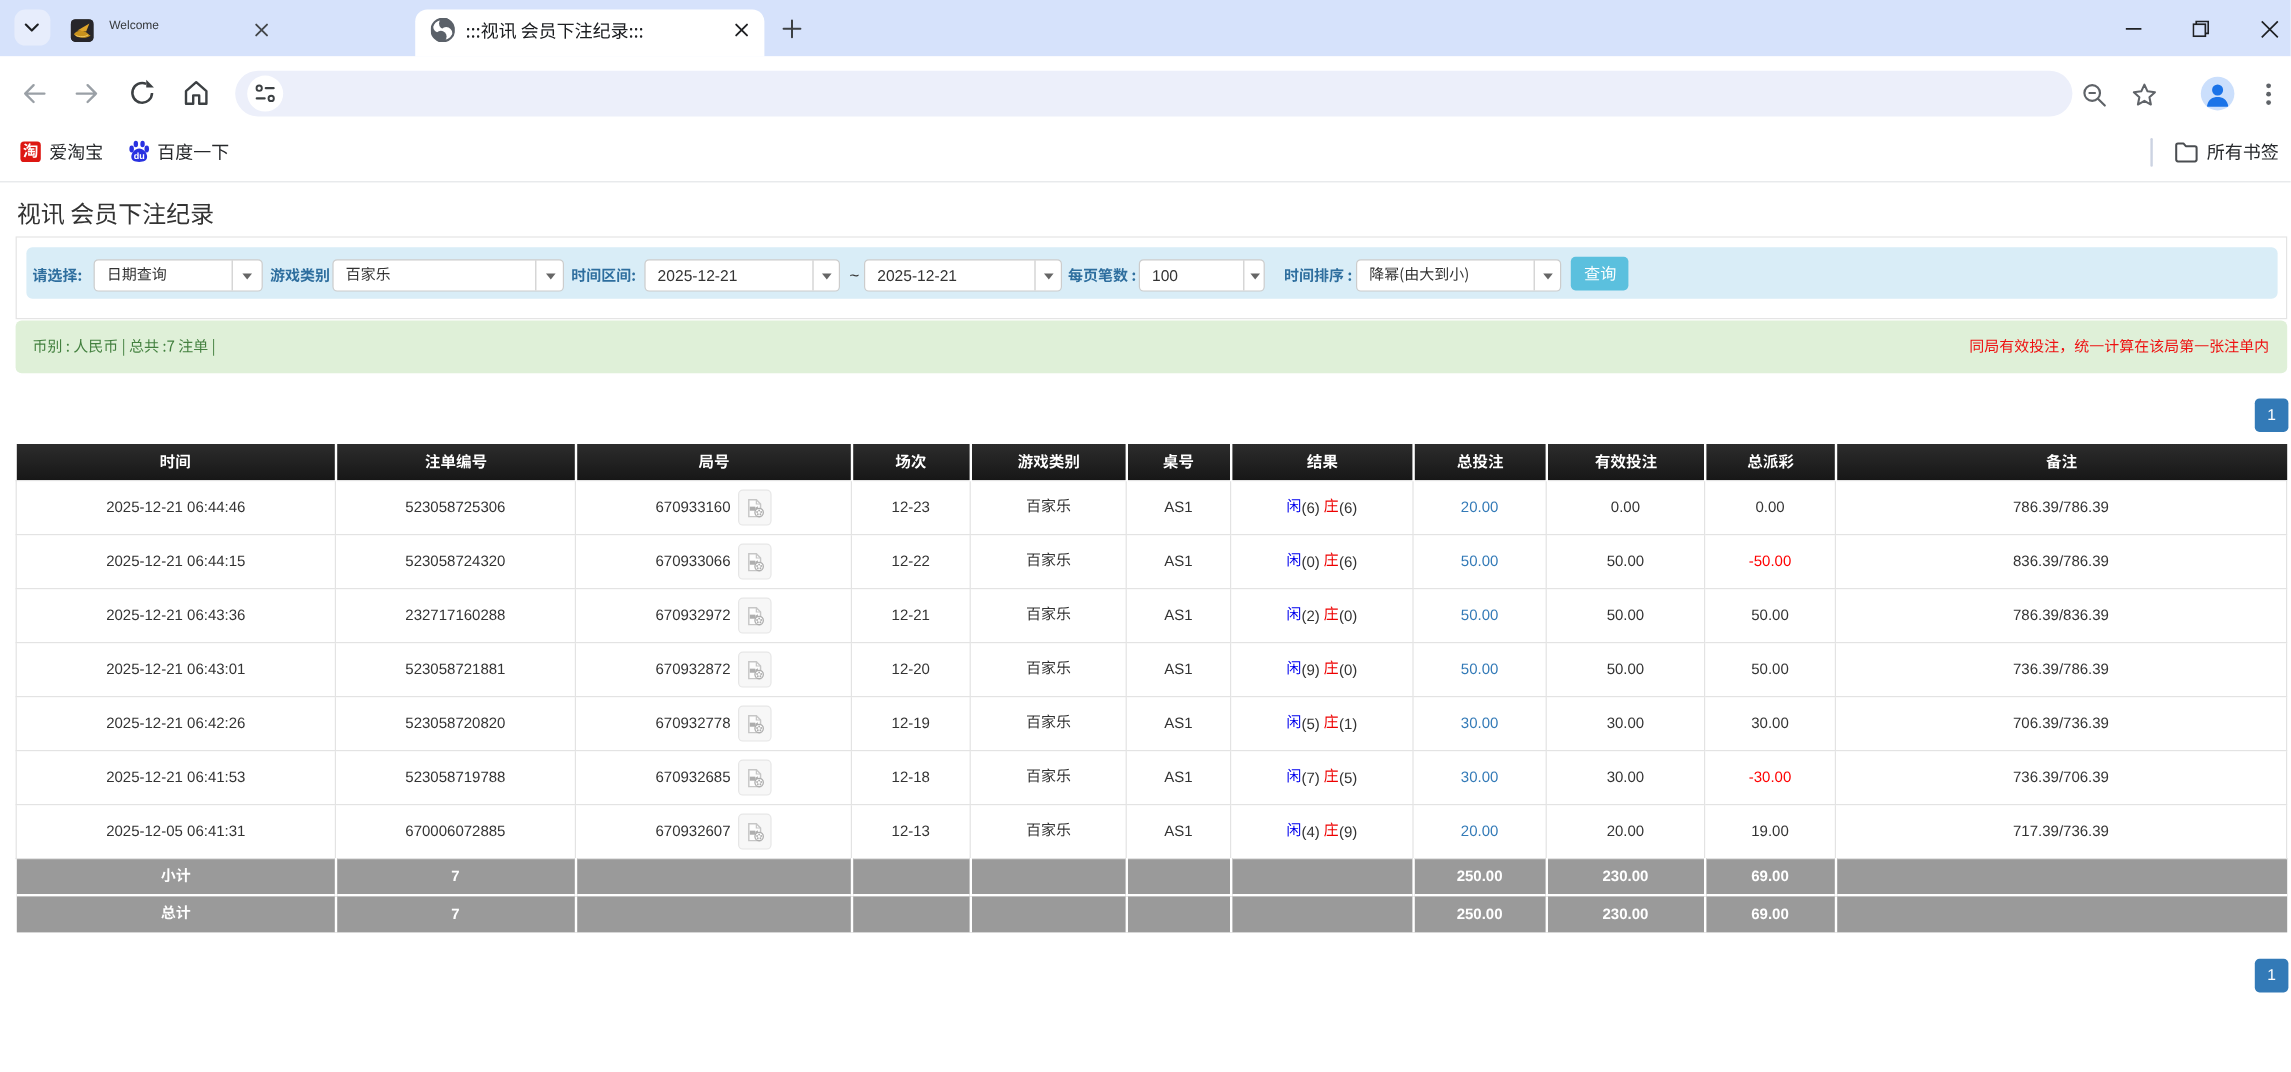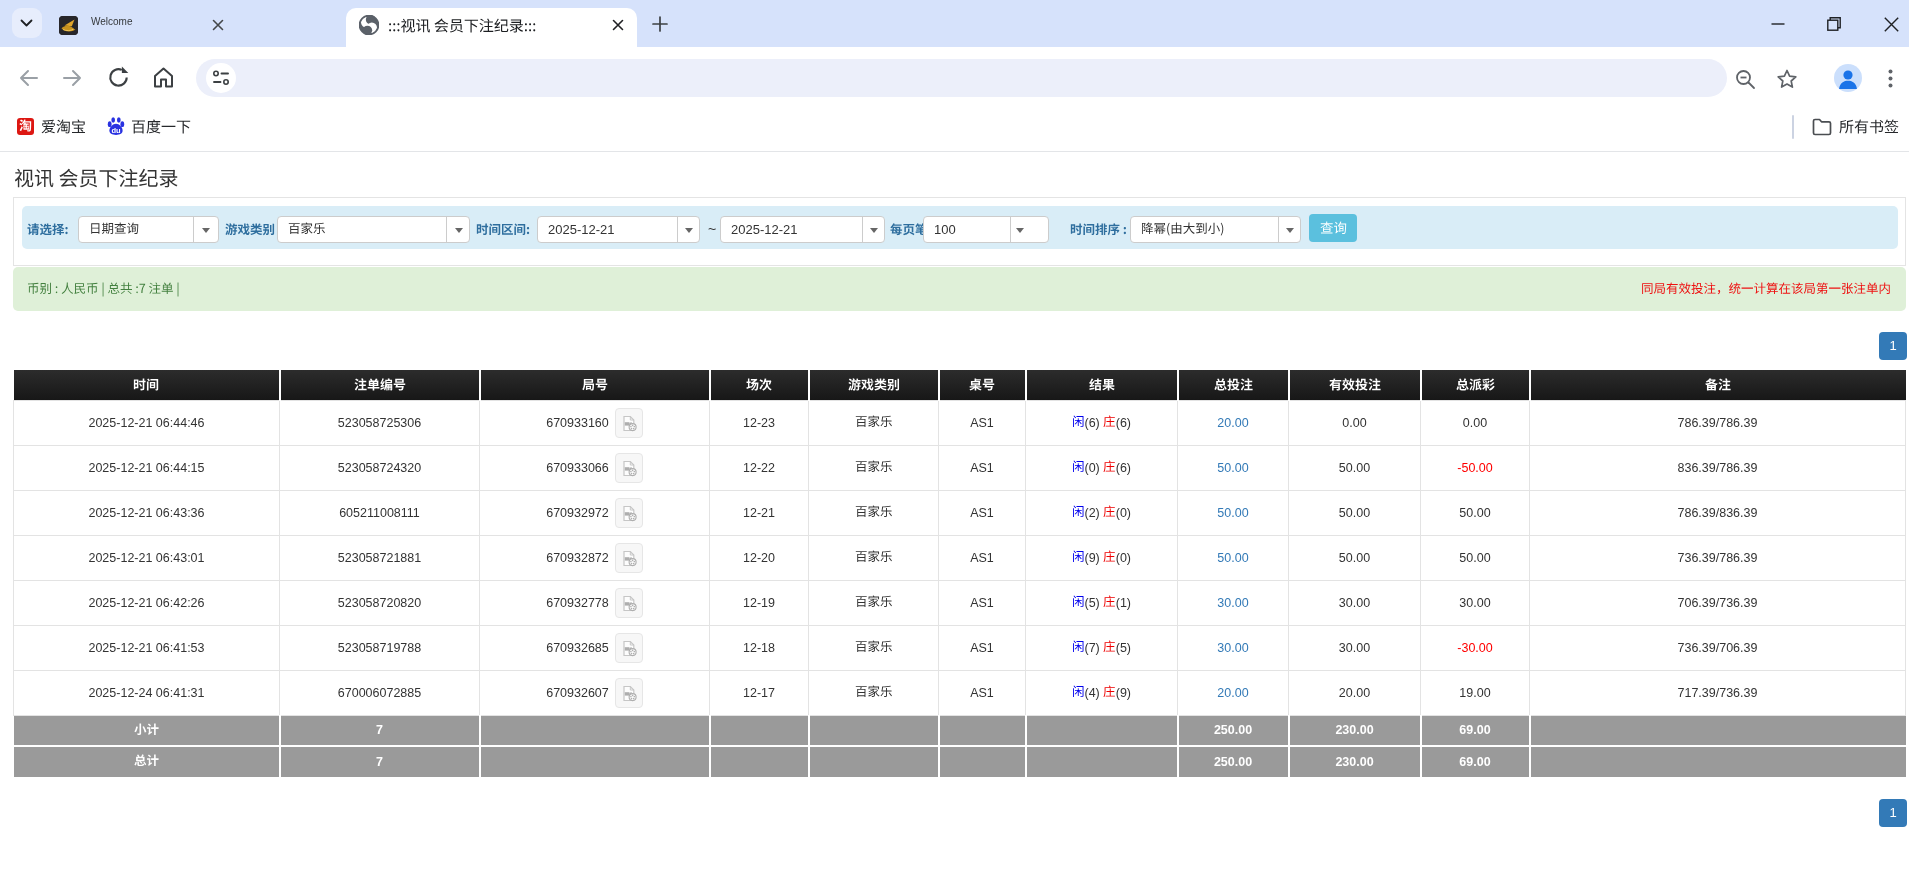--- a/index.html
+++ b/index.html
@@ -280,21 +280,21 @@
 <div class="abs combo" style="left:720px; width:165px;">
       <span class="cnum">2025-12-21</span>
       <span class="sep" style="left:141px;"></span>
       <span class="caret" style="left:149px;"></span>
     </div>
 <div class="abs" style="left:890px; top:223px;">
       <svg width="56.9" height="15.1" viewBox="0 0 56.9 15.1" style="">
         <path fill="#2e6e9e" transform="translate(0,11.00) scale(0.012500,-0.012500)" d="M708 470 705 360H585L619 394C593 418 549 447 505 470ZM35 364V257H174C162 178 149 103 137 44H200L679 43C675 30 671 20 667 15C657 1 648 -1 631 -1C610 -2 571 -1 526 3C541 -23 553 -63 554 -89C606 -92 656 -92 689 -87C723 -82 750 -72 772 -39C783 -24 792 1 799 43H923V148H811L818 257H967V364H823L828 522C828 537 829 575 829 575H235C253 599 270 625 287 652H929V759H349L379 821L259 856C208 732 120 604 28 527C58 511 111 477 136 457C160 482 185 510 210 542C204 485 197 425 189 364ZM390 430C429 412 472 385 506 360H308L321 470H431ZM693 148H576L609 182C583 207 538 236 494 261H701ZM377 223C417 203 462 175 497 148H278L294 261H416Z M1441 449V270C1441 173 1385 70 1040 6C1067 -18 1101 -65 1114 -91C1487 -13 1565 124 1565 268V449ZM1536 95C1650 45 1806 -36 1880 -91L1954 3C1874 57 1714 132 1604 176ZM1149 601V135H1272V491H1738V138H1867V601H1503C1517 628 1532 659 1546 691H1942V802H1067V691H1411C1403 661 1393 629 1384 601Z M2048 192 2059 88 2397 112V74C2397 -45 2435 -79 2573 -79C2603 -79 2739 -79 2770 -79C2882 -79 2916 -42 2931 84C2898 91 2849 109 2823 128C2816 41 2807 25 2760 25C2727 25 2612 25 2586 25C2529 25 2519 32 2519 75V120L2954 151L2943 252L2519 224V286L2877 311L2867 407L2519 384V436C2654 445 2785 459 2893 479L2841 579C2655 545 2366 525 2112 519C2123 493 2135 450 2137 420C2220 421 2308 424 2397 428V377L2096 357L2106 258L2397 278V215ZM2583 858C2561 792 2525 727 2482 675V767H2265C2274 787 2282 808 2290 828L2175 858C2143 765 2087 670 2023 610C2051 595 2101 563 2124 544C2154 577 2184 620 2212 667H2227C2252 625 2276 575 2286 542L2389 583C2381 606 2366 637 2348 667H2475C2460 650 2444 634 2428 620C2456 604 2506 571 2529 551C2561 582 2593 622 2621 667H2660C2681 632 2701 592 2709 564L2813 602C2807 620 2795 644 2781 667H2952V767H2675C2684 787 2693 807 2700 828Z M3424 838C3408 800 3380 745 3358 710L3434 676C3460 707 3492 753 3525 798ZM3374 238C3356 203 3332 172 3305 145L3223 185L3253 238ZM3080 147C3126 129 3175 105 3223 80C3166 45 3099 19 3026 3C3046 -18 3069 -60 3080 -87C3170 -62 3251 -26 3319 25C3348 7 3374 -11 3395 -27L3466 51C3446 65 3421 80 3395 96C3446 154 3485 226 3510 315L3445 339L3427 335H3301L3317 374L3211 393C3204 374 3196 355 3187 335H3060V238H3137C3118 204 3098 173 3080 147ZM3067 797C3091 758 3115 706 3122 672H3043V578H3191C3145 529 3081 485 3022 461C3044 439 3070 400 3084 373C3134 401 3187 442 3233 488V399H3344V507C3382 477 3421 444 3443 423L3506 506C3488 519 3433 552 3387 578H3534V672H3344V850H3233V672H3130L3213 708C3205 744 3179 795 3153 833ZM3612 847C3590 667 3545 496 3465 392C3489 375 3534 336 3551 316C3570 343 3588 373 3604 406C3623 330 3646 259 3675 196C3623 112 3550 49 3449 3C3469 -20 3501 -70 3511 -94C3605 -46 3678 14 3734 89C3779 20 3835 -38 3904 -81C3921 -51 3956 -8 3982 13C3906 55 3846 118 3799 196C3847 295 3877 413 3896 554H3959V665H3691C3703 719 3714 774 3722 831ZM3784 554C3774 469 3759 393 3736 327C3709 397 3689 473 3675 554Z M4390 366C4442 366 4481 407 4481 461C4481 516 4442 557 4390 557C4337 557 4298 516 4298 461C4298 407 4337 366 4390 366ZM4390 -14C4442 -14 4481 28 4481 82C4481 137 4442 178 4390 178C4337 178 4298 137 4298 82C4298 28 4337 -14 4390 -14Z"></path>
       </svg>
     </div>
-<div class="abs combo" style="left:923px; width:126px;">
+<div class="abs combo" style="left:949px; width:105px;">
       <span class="cnum">100</span>
       <span class="sep" style="left:86px;"></span>
       <span class="caret" style="left:92px;"></span>
     </div>
 <div class="abs" style="left:1070px; top:223px;">
       <svg width="56.9" height="15.1" viewBox="0 0 56.9 15.1" style="">
         <path fill="#2e6e9e" transform="translate(0,11.00) scale(0.012500,-0.012500)" d="M459 428C507 355 572 256 601 198L708 260C675 317 607 411 558 480ZM299 385V203H178V385ZM299 490H178V664H299ZM66 771V16H178V96H411V771ZM747 843V665H448V546H747V71C747 51 739 44 717 44C695 44 621 44 551 47C569 13 588 -41 593 -74C693 -75 764 -72 808 -53C853 -34 869 -2 869 70V546H971V665H869V843Z M1071 609V-88H1195V609ZM1085 785C1131 737 1182 671 1203 627L1304 692C1281 737 1226 799 1180 843ZM1404 282H1597V186H1404ZM1404 473H1597V378H1404ZM1297 569V90H1709V569ZM1339 800V688H1814V40C1814 28 1810 23 1797 23C1786 23 1748 22 1717 24C1731 -5 1746 -52 1751 -83C1814 -83 1861 -81 1895 -63C1928 -44 1938 -16 1938 40V800Z M2155 850V659H2042V548H2155V369C2108 358 2065 349 2029 342L2047 224L2155 252V43C2155 30 2151 26 2138 26C2126 26 2089 26 2054 27C2068 -3 2083 -50 2086 -80C2152 -80 2197 -77 2229 -59C2260 -41 2270 -12 2270 43V282L2374 310L2360 420L2270 397V548H2361V659H2270V850ZM2370 266V158H2521V-88H2636V837H2521V691H2392V586H2521V478H2395V374H2521V266ZM2705 838V-90H2820V156H2970V263H2820V374H2949V478H2820V586H2957V691H2820V838Z M3370 406C3417 385 3473 358 3524 332H3252V231H3525V35C3525 22 3520 18 3500 18C3482 17 3409 18 3350 20C3366 -11 3384 -57 3389 -90C3476 -90 3540 -91 3586 -74C3633 -58 3646 -28 3646 32V231H3789C3769 196 3747 162 3728 136L3824 92C3867 147 3917 230 3957 304L3871 339L3852 332H3713L3721 340L3672 367C3750 415 3824 477 3881 535L3805 594L3778 588H3299V493H3678C3646 465 3610 437 3574 416C3528 437 3481 457 3442 473ZM3459 826 3490 747H3109V474C3109 326 3103 116 3019 -27C3047 -40 3099 -74 3120 -94C3211 63 3226 310 3226 473V636H3957V747H3628C3615 780 3595 824 3578 858Z M4390 366C4442 366 4481 407 4481 461C4481 516 4442 557 4390 557C4337 557 4298 516 4298 461C4298 407 4337 366 4390 366ZM4390 -14C4442 -14 4481 28 4481 82C4481 137 4442 178 4390 178C4337 178 4298 137 4298 82C4298 28 4337 -14 4390 -14Z"></path>
       </svg>
     </div>
 <div class="abs combo" style="left:1130px; width:171px;">
@@ -452,21 +452,21 @@
               </svg></span><span>(0) </span><span class="cj"><svg width="12.5" height="15.1" viewBox="0 0 12.5 15.1" style="">
                 <path fill="#ee0000" transform="translate(0,11.00) scale(0.012500,-0.012500)" d="M541 602V394H277V322H541V23H210V-49H954V23H617V322H903V394H617V602ZM470 826C492 789 515 739 527 705H129V443C129 298 121 92 39 -54C59 -60 92 -78 107 -89C191 64 203 288 203 443V635H948V705H548L605 723C594 756 566 808 543 847Z"></path>
               </svg></span><span>(6)</span></td>
           <td class="blue">50.00</td>
           <td>50.00</td>
           <td class="red">-50.00</td>
           <td>836.39/786.39</td>
         </tr>
 <tr>
           <td>2025-12-21 06:43:36</td>
-          <td>605211008111</td>
+          <td>232717160288</td>
           <td><span class="gnum">670932972</span><span class="vicon"><svg width="17" height="17" viewBox="0 0 17 17">
                 <path d="M3 1.5 L9.3 1.5 L12.8 5 L12.8 15.5 L3 15.5 Z" fill="#fdfdfd" stroke="#c6c6c6" stroke-width="1.2"></path>
                 <path d="M9.3 1.5 L9.3 5 L12.8 5" fill="none" stroke="#c6c6c6" stroke-width="1"></path>
                 <rect x="3.8" y="7.2" width="4.6" height="3.4" fill="#aeaeae"></rect>
                 <path d="M8.4 8.1 L10.6 6.9 L10.6 10.9 L8.4 9.7 Z" fill="#aeaeae"></path>
                 <circle cx="11.6" cy="12.1" r="3.5" fill="#fcfcfc" stroke="#aeaeae" stroke-width="1.1"></circle>
                 <circle cx="11.6" cy="10.4" r="0.8" fill="#aeaeae"></circle>
                 <circle cx="13.3" cy="11.6" r="0.8" fill="#aeaeae"></circle>
                 <circle cx="12.7" cy="13.6" r="0.8" fill="#aeaeae"></circle>
                 <circle cx="10.5" cy="13.6" r="0.8" fill="#aeaeae"></circle>
@@ -571,35 +571,35 @@
                 <path fill="#0000ee" transform="translate(0,11.00) scale(0.012500,-0.012500)" d="M81 611V-79H153V611ZM120 796C174 740 238 661 265 610L326 652C296 702 232 778 176 831ZM357 797V727H846V29C846 11 840 5 821 4C801 4 734 3 665 5C676 -15 688 -49 692 -70C782 -70 841 -69 874 -56C908 -44 919 -20 919 29V797ZM466 622V486H235V422H435C382 316 298 218 211 167C226 154 248 129 259 113C337 166 412 255 466 356V6H534V357C606 282 678 197 718 139L773 184C728 248 642 343 561 422H780V486H534V622Z"></path>
               </svg></span><span>(7) </span><span class="cj"><svg width="12.5" height="15.1" viewBox="0 0 12.5 15.1" style="">
                 <path fill="#ee0000" transform="translate(0,11.00) scale(0.012500,-0.012500)" d="M541 602V394H277V322H541V23H210V-49H954V23H617V322H903V394H617V602ZM470 826C492 789 515 739 527 705H129V443C129 298 121 92 39 -54C59 -60 92 -78 107 -89C191 64 203 288 203 443V635H948V705H548L605 723C594 756 566 808 543 847Z"></path>
               </svg></span><span>(5)</span></td>
           <td class="blue">30.00</td>
           <td>30.00</td>
           <td class="red">-30.00</td>
           <td>736.39/706.39</td>
         </tr>
 <tr>
-          <td>2025-12-24 06:41:31</td>
+          <td>2025-12-05 06:41:31</td>
           <td>670006072885</td>
           <td><span class="gnum">670932607</span><span class="vicon"><svg width="17" height="17" viewBox="0 0 17 17">
                 <path d="M3 1.5 L9.3 1.5 L12.8 5 L12.8 15.5 L3 15.5 Z" fill="#fdfdfd" stroke="#c6c6c6" stroke-width="1.2"></path>
                 <path d="M9.3 1.5 L9.3 5 L12.8 5" fill="none" stroke="#c6c6c6" stroke-width="1"></path>
                 <rect x="3.8" y="7.2" width="4.6" height="3.4" fill="#aeaeae"></rect>
                 <path d="M8.4 8.1 L10.6 6.9 L10.6 10.9 L8.4 9.7 Z" fill="#aeaeae"></path>
                 <circle cx="11.6" cy="12.1" r="3.5" fill="#fcfcfc" stroke="#aeaeae" stroke-width="1.1"></circle>
                 <circle cx="11.6" cy="10.4" r="0.8" fill="#aeaeae"></circle>
                 <circle cx="13.3" cy="11.6" r="0.8" fill="#aeaeae"></circle>
                 <circle cx="12.7" cy="13.6" r="0.8" fill="#aeaeae"></circle>
                 <circle cx="10.5" cy="13.6" r="0.8" fill="#aeaeae"></circle>
                 <circle cx="9.9" cy="11.6" r="0.8" fill="#aeaeae"></circle>
               </svg></span></td>
-          <td>12-17</td>
+          <td>12-13</td>
           <td><span class="cj"><svg width="37.5" height="15.1" viewBox="0 0 37.5 15.1" style="">
                 <path fill="#333333" transform="translate(0,11.00) scale(0.012500,-0.012500)" d="M177 563V-81H253V-16H759V-81H837V563H497C510 608 524 662 536 713H937V786H64V713H449C442 663 431 607 420 563ZM253 241H759V54H253ZM253 310V493H759V310Z M1423 824C1436 802 1450 775 1461 750H1084V544H1157V682H1846V544H1923V750H1551C1539 780 1519 817 1501 847ZM1790 481C1734 429 1647 363 1571 313C1548 368 1514 421 1467 467C1492 484 1516 501 1537 520H1789V586H1209V520H1438C1342 456 1205 405 1080 374C1093 360 1114 329 1121 315C1217 343 1321 383 1411 433C1430 415 1446 395 1460 374C1373 310 1204 238 1078 207C1091 191 1108 165 1116 148C1236 185 1391 256 1489 324C1501 300 1510 277 1516 254C1416 163 1221 69 1061 32C1076 15 1092 -13 1100 -32C1244 12 1416 95 1530 182C1539 101 1521 33 1491 10C1473 -7 1454 -10 1427 -10C1406 -10 1372 -9 1336 -5C1348 -26 1355 -56 1356 -76C1388 -77 1420 -78 1441 -78C1487 -78 1513 -70 1545 -43C1601 -1 1625 124 1591 253L1639 282C1693 136 1788 20 1916 -38C1927 -18 1949 9 1966 23C1840 73 1744 186 1697 319C1752 355 1806 395 1852 432Z M2236 278C2187 189 2109 94 2038 32C2056 20 2086 -4 2100 -17C2169 52 2253 158 2309 254ZM2692 247C2765 167 2851 55 2891 -14L2960 22C2919 90 2829 198 2757 277ZM2129 351C2139 360 2180 364 2247 364H2482V18C2482 2 2475 -3 2458 -4C2441 -4 2382 -5 2318 -3C2329 -24 2341 -57 2345 -78C2431 -78 2482 -77 2515 -64C2547 -52 2558 -30 2558 18V364H2924L2925 440H2558V641H2482V440H2201C2219 515 2237 609 2245 698C2462 703 2716 723 2875 763L2832 829C2679 789 2398 770 2171 764C2169 648 2143 519 2135 486C2126 450 2117 427 2104 422C2112 403 2125 367 2129 351Z"></path>
               </svg></span></td>
           <td>AS1</td>
           <td><span class="cj"><svg width="12.5" height="15.1" viewBox="0 0 12.5 15.1" style="">
                 <path fill="#0000ee" transform="translate(0,11.00) scale(0.012500,-0.012500)" d="M81 611V-79H153V611ZM120 796C174 740 238 661 265 610L326 652C296 702 232 778 176 831ZM357 797V727H846V29C846 11 840 5 821 4C801 4 734 3 665 5C676 -15 688 -49 692 -70C782 -70 841 -69 874 -56C908 -44 919 -20 919 29V797ZM466 622V486H235V422H435C382 316 298 218 211 167C226 154 248 129 259 113C337 166 412 255 466 356V6H534V357C606 282 678 197 718 139L773 184C728 248 642 343 561 422H780V486H534V622Z"></path>
               </svg></span><span>(4) </span><span class="cj"><svg width="12.5" height="15.1" viewBox="0 0 12.5 15.1" style="">
                 <path fill="#ee0000" transform="translate(0,11.00) scale(0.012500,-0.012500)" d="M541 602V394H277V322H541V23H210V-49H954V23H617V322H903V394H617V602ZM470 826C492 789 515 739 527 705H129V443C129 298 121 92 39 -54C59 -60 92 -78 107 -89C191 64 203 288 203 443V635H948V705H548L605 723C594 756 566 808 543 847Z"></path>
               </svg></span><span>(9)</span></td>
           <td class="blue">20.00</td>

